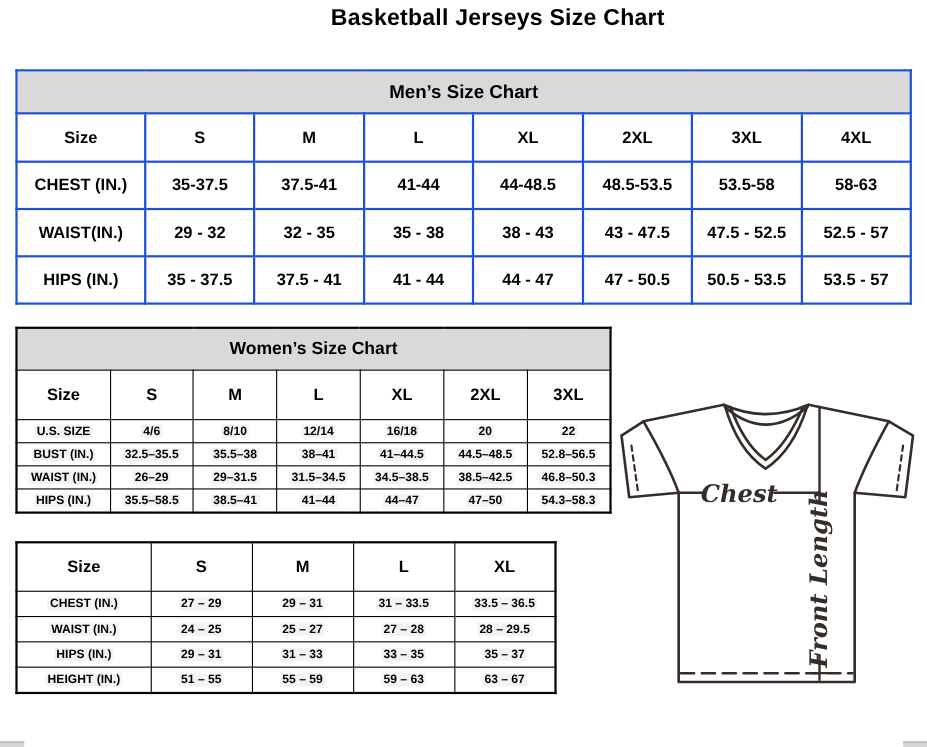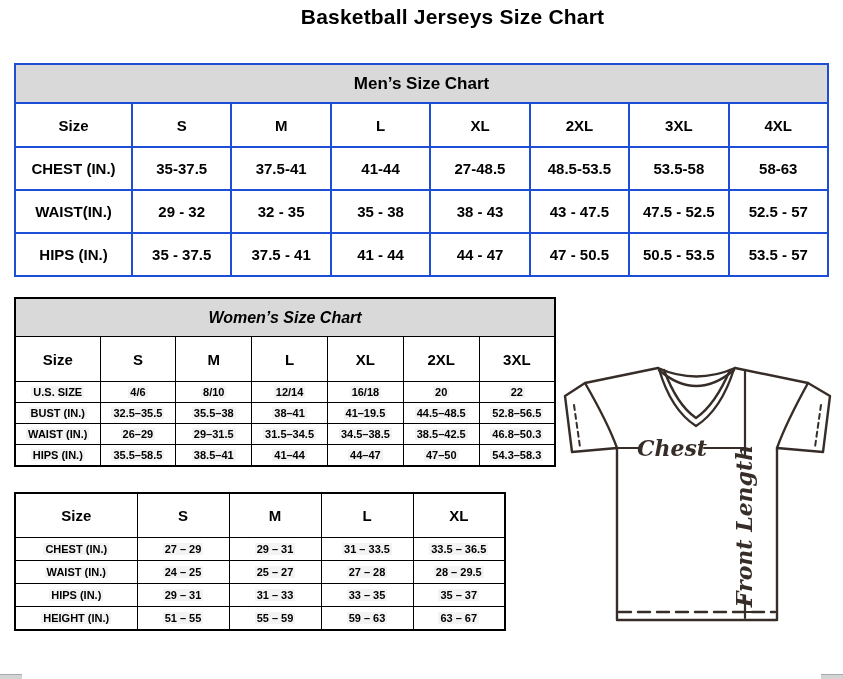--- a/index.html
+++ b/index.html
@@ -19,21 +19,21 @@
   th,td{text-align:center;vertical-align:middle;font-weight:bold;padding:0;overflow:hidden;}
   .band-cell{background:#d9d9d9;}
   
   .tbl-men,.tbl-men th,.tbl-men td{border:2px solid #1d4ed8;}
   .tbl-men .band-cell{height:37px;font-size:17px;}
   .tbl-men .head-row th{height:42px;font-size:15px;}
   .tbl-men tbody th,.tbl-men tbody td{height:41px;font-size:15px;}
   
   .tbl-sm,.tbl-sm th,.tbl-sm td{border:1px solid #000;}
   .tbl-sm{border:2px solid #000;}
-  .tbl-women .band-cell{height:37px;font-size:16px;font-style:italic;}
+  .tbl-women .band-cell{height:37px;font-size:16px;}
   .tbl-youth .band-cell{height:37px;font-size:17px;}
   .tbl-sm .head-row th{height:44px;font-size:15px;}
   .tbl-youth .head-row th{height:43px;}
   .tbl-women tbody th,.tbl-women tbody td{height:20px;font-size:11px;text-align:center;}
   .tbl-youth tbody th,.tbl-youth tbody td{height:22px;font-size:11px;}
   .tbl-sm tbody span{background:#f3f3f3;padding:0 2px;}
   
   .jersey-wrap{position:absolute;left:555px;top:355px;width:285px;height:280px;}
   .jersey-wrap svg{display:block;}
   
@@ -73,21 +73,21 @@
           <th>3XL</th>
           <th>4XL</th>
         </tr>
     </thead>
     <tbody>
         <tr>
           <th><span>CHEST (IN.)</span></th>
           <td><span>35-37.5</span></td>
           <td><span>37.5-41</span></td>
           <td><span>41-44</span></td>
-          <td><span>27-48.5</span></td>
+          <td><span>44-48.5</span></td>
           <td><span>48.5-53.5</span></td>
           <td><span>53.5-58</span></td>
           <td><span>58-63</span></td>
         </tr>
         <tr>
           <th><span>WAIST(IN.)</span></th>
           <td><span>29 - 32</span></td>
           <td><span>32 - 35</span></td>
           <td><span>35 - 38</span></td>
           <td><span>38 - 43</span></td>
@@ -142,21 +142,21 @@
           <td><span>12/14</span></td>
           <td><span>16/18</span></td>
           <td><span>20</span></td>
           <td><span>22</span></td>
         </tr>
         <tr>
           <th><span>BUST (IN.)</span></th>
           <td><span>32.5–35.5</span></td>
           <td><span>35.5–38</span></td>
           <td><span>38–41</span></td>
-          <td><span>41–19.5</span></td>
+          <td><span>41–44.5</span></td>
           <td><span>44.5–48.5</span></td>
           <td><span>52.8–56.5</span></td>
         </tr>
         <tr>
           <th><span>WAIST (IN.)</span></th>
           <td><span>26–29</span></td>
           <td><span>29–31.5</span></td>
           <td><span>31.5–34.5</span></td>
           <td><span>34.5–38.5</span></td>
           <td><span>38.5–42.5</span></td>

